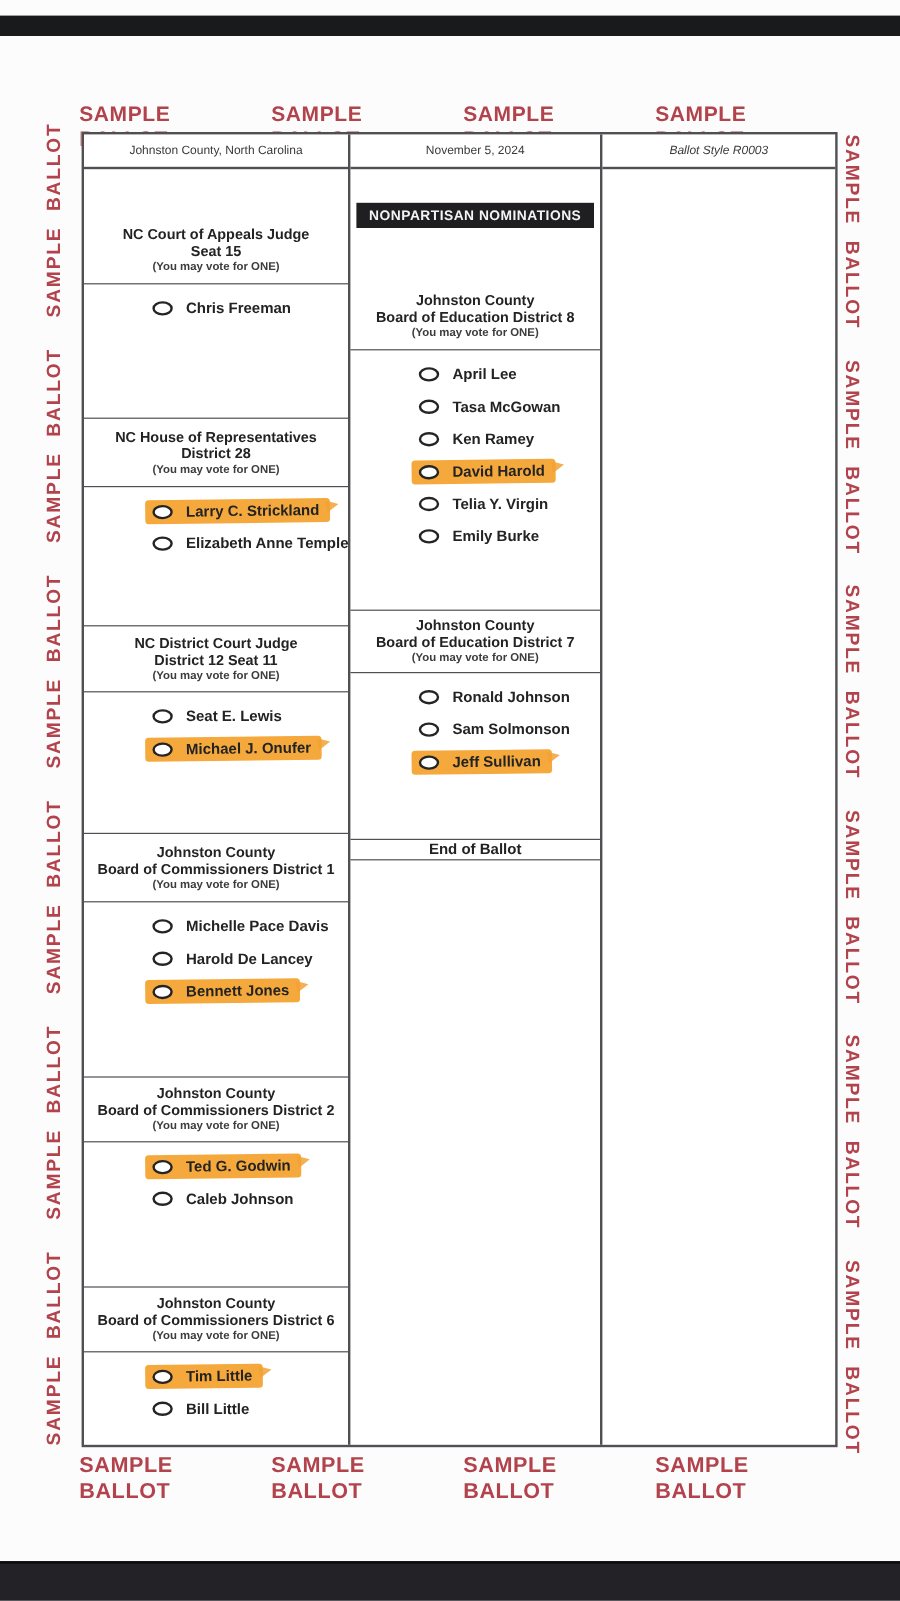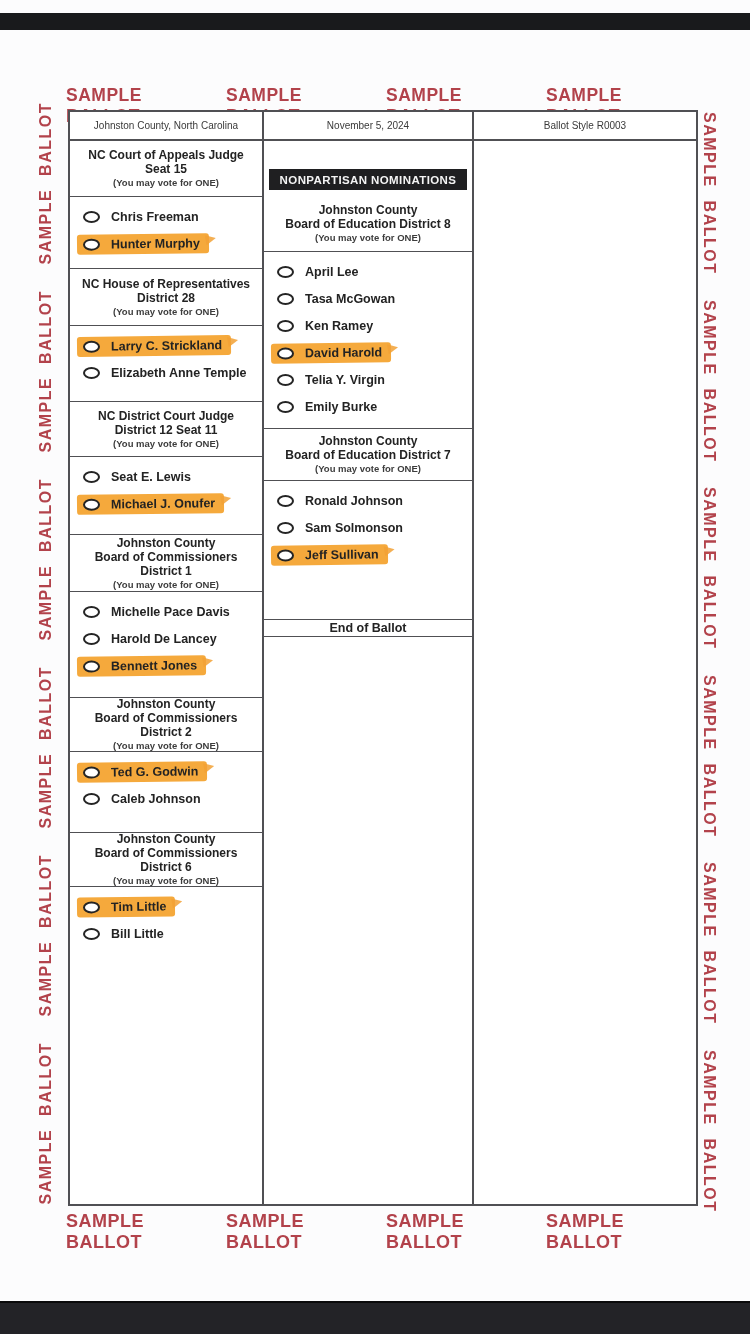--- a/index.html
+++ b/index.html
@@ -24,38 +24,38 @@
   .wm-rail span{font-size:16px;letter-spacing:1.5px;word-spacing:7px;writing-mode:vertical-rl;}
   .wm-rail.left span{transform:rotate(180deg);}
 
   
   .ballot{
     position:absolute;left:68px;top:110px;width:630px;height:1096px;
     box-sizing:border-box;border:2px solid #505054;background:#fff;
     display:flex;color:#232323;
   }
   .col{box-sizing:border-box;display:flex;flex-direction:column;}
-  .col-left{width:194px;border-right:2px solid #505054;}
+  .col-left{width:222px;border-right:2px solid #505054;}
   .col-mid{width:210px;border-right:2px solid #505054;}
-  .col-right{flex:1;}
+  .col-right{flex:1;font-style:italic;}
   .colhead{
     box-sizing:border-box;height:29px;border-bottom:2px solid #505054;
     display:flex;align-items:center;justify-content:center;
     font-size:10px;color:#3a3a3a;
   }
   .rhead{
     box-sizing:border-box;border-top:1.5px solid #505054;border-bottom:1.5px solid #505054;
     display:flex;flex-direction:column;justify-content:center;align-items:center;
-    text-align:center;padding:2px 4px;
+    text-align:center;padding:2px 4px;margin-top:40px;
   }
   .rhead.first{border-top:none;}
   .rt{font-weight:bold;font-size:12px;line-height:14px;}
   .rn{font-weight:bold;font-size:9.5px;line-height:12px;color:#3c3c3c;margin-top:1px;}
   .hd55{height:55px;} .hd56{height:56px;} .hd57{height:57px;} .hd58{height:58px;} .hd53{height:53px;}
-  .rbody{box-sizing:border-box;padding-top:6px;}
+  .rbody{box-sizing:border-box;padding-top:6px;margin-left:44px;}
   .bd71{height:71px;} .bd75{height:75px;} .bd77{height:77px;} .bd105{height:105px;}
   .bd80{height:80px;} .bd176{height:176px;} .bd138{height:138px;} .bdgrow{flex:1;}
   .opt{height:27px;display:flex;align-items:center;padding-left:7px;}
   .opt-inner{display:inline-flex;align-items:center;padding:3px 9px 3px 6px;border-radius:3px;position:relative;}
   .opt-inner.hl{background:#f5a93c;transform:rotate(-0.7deg);}
   .opt-inner.hl::after{
     content:'';position:absolute;right:-7px;top:2px;width:11px;height:10px;
     background:#f2a135;clip-path:polygon(0 0,100% 30%,15% 100%);opacity:.85;
   }
   .bubble{width:13px;height:8px;border:2px solid #242424;border-radius:50%;background:#fff;margin-right:11px;flex:none;}
@@ -111,26 +111,20 @@
       <div class="rt">Seat 15</div>
       <div class="rn">(You may vote for ONE)</div>
     </div>
     <div class="rbody bd71">
       <div class="opt">
         <span class="opt-inner">
           <span class="bubble"></span>
           <span class="cname">Chris Freeman</span>
         </span>
       </div>
-      <div class="opt">
-        <span class="opt-inner hl">
-          <span class="bubble"></span>
-          <span class="cname">Hunter Murphy</span>
-        </span>
-      </div>
     </div>
 
     <div class="rhead hd58">
       <div class="rt">NC House of Representatives</div>
       <div class="rt">District 28</div>
       <div class="rn">(You may vote for ONE)</div>
     </div>
     <div class="rbody bd75">
       <div class="opt">
         <span class="opt-inner hl">

